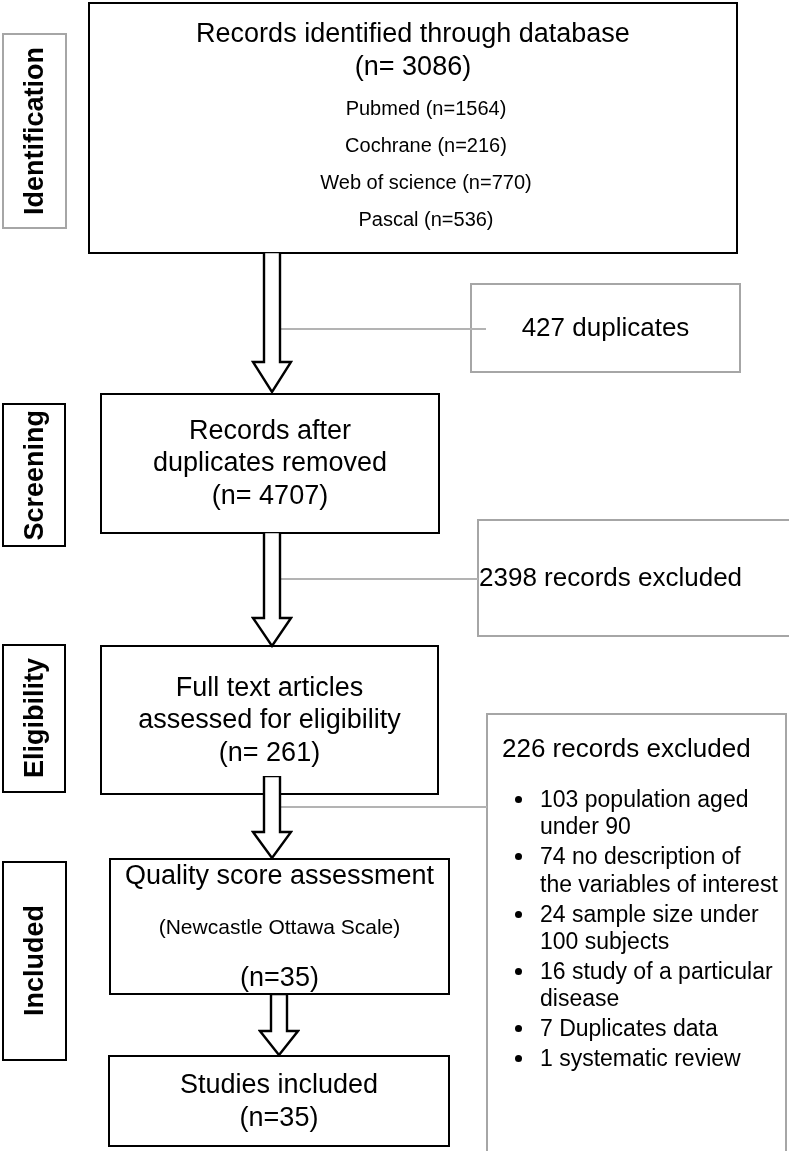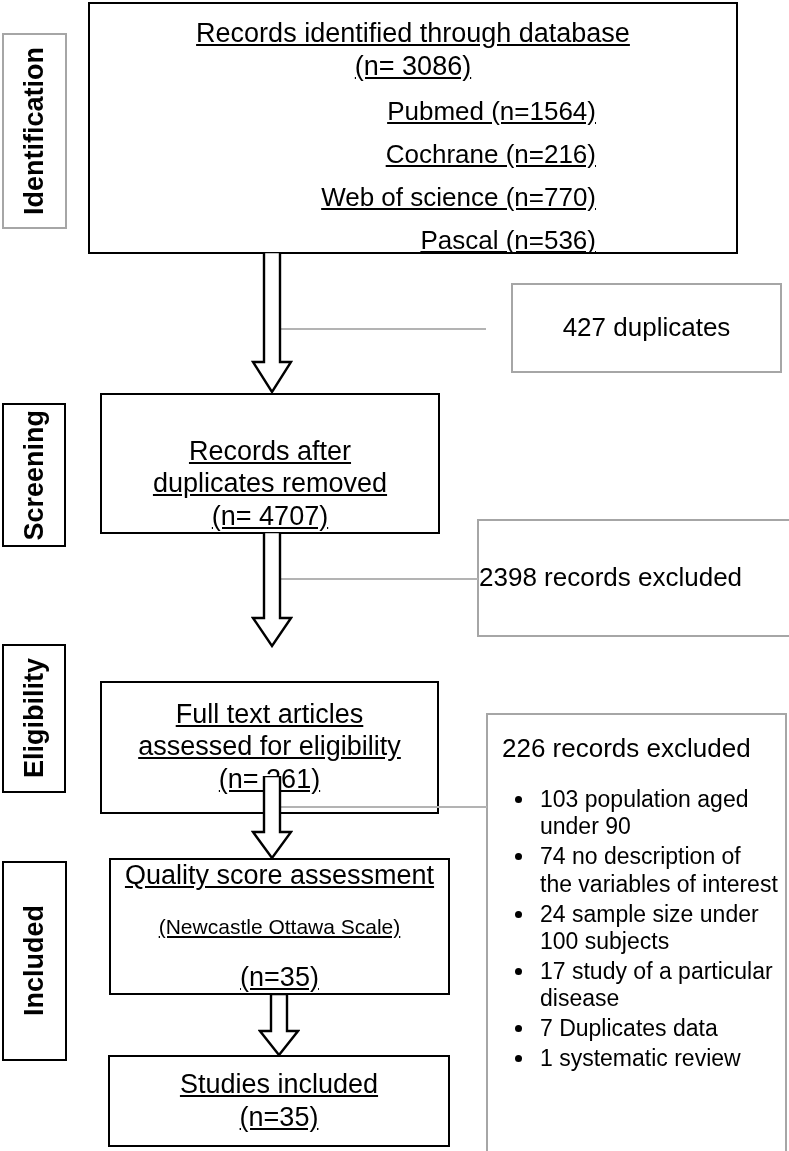--- a/index.html
+++ b/index.html
@@ -55,69 +55,67 @@
   
   .flow-box {
     position: absolute;
     box-sizing: border-box;
     background: #ffffff;
     border: 2px solid #000000;
     display: flex;
     flex-direction: column;
     align-items: center;
     justify-content: flex-start;
-    text-decoration: underline;
   }
 
   .box-title {
     font-size: 27px;
     line-height: 1.18;
     text-align: center;
     white-space: pre-line;
   }
   .box-sub {
     font-size: 21px;
     line-height: 1.3;
     text-align: center;
   }
   .box-count {
     font-size: 27px;
     line-height: 1.2;
     text-align: center;
   }
   .source-line {
-    font-size: 26px;
+    font-size: 20px;
     line-height: 1;
-    text-align: right;
+    text-align: center;
     width: 100%;
   }
 
   
   #box-identified {
     left: 88px; top: 2px; width: 650px; height: 252px;
     padding-top: 14px;
   }
   #box-identified .sources {
     margin-top: 16px;
     width: 340px;
     align-self: center;
     margin-left: 26px;
   }
   #box-identified .sources .source-line { margin-bottom: 17px; }
 
   
   #box-after-dupes {
     left: 100px; top: 393px; width: 340px; height: 141px;
-    justify-content: flex-end;
+    justify-content: center;
   }
   
   #box-fulltext {
-    left: 100px; top: 645px; width: 339px; height: 133px;
-    justify-content: center;
-    margin-top: 36px;
+    left: 100px; top: 645px; width: 339px; height: 150px;
+    justify-content: center;
   }
   
   #box-quality {
     left: 109px; top: 858px; width: 341px; height: 137px;
     justify-content: space-between;
   }
   
   #box-studies {
     left: 108px; top: 1055px; width: 342px; height: 92px;
     justify-content: center;
@@ -127,21 +125,21 @@
   .side-box {
     position: absolute;
     box-sizing: border-box;
     background: #ffffff;
     border: 2px solid #a6a6a6;
     display: flex;
     flex-direction: column;
     justify-content: center;
   }
   #box-duplicates {
-    left: 511px; top: 283px; width: 271px; height: 90px;
+    left: 470px; top: 283px; width: 271px; height: 90px;
   }
   #box-excluded-2398 {
     left: 477px; top: 519px; width: 336px; height: 118px;
     align-items: flex-start;
   }
   #box-excluded-226 {
     left: 486px; top: 713px; width: 301px; height: 500px;
     justify-content: flex-start;
     align-items: flex-start;
     padding: 18px 6px 0 14px;
@@ -243,21 +241,21 @@
   <div class="side-box" id="box-excluded-2398">
     <div class="side-text">2398 records excluded</div>
   </div>
 
   <div class="side-box" id="box-excluded-226">
     <div class="side-heading">226 records excluded</div>
     <ul>
       <li>103 population aged under 90</li>
       <li>74 no description of the variables of interest</li>
       <li>24 sample size under 100 subjects</li>
-      <li>17 study of a particular disease</li>
+      <li>16 study of a particular disease</li>
       <li>7 Duplicates data</li>
       <li>1 systematic review</li>
     </ul>
   </div>
 
   <div class="connector" id="conn-dupes"></div>
   <div class="connector" id="conn-2398"></div>
   <div class="connector" id="conn-226"></div>
 
   <div class="block-arrow" style="left:251px; top:252px;">

